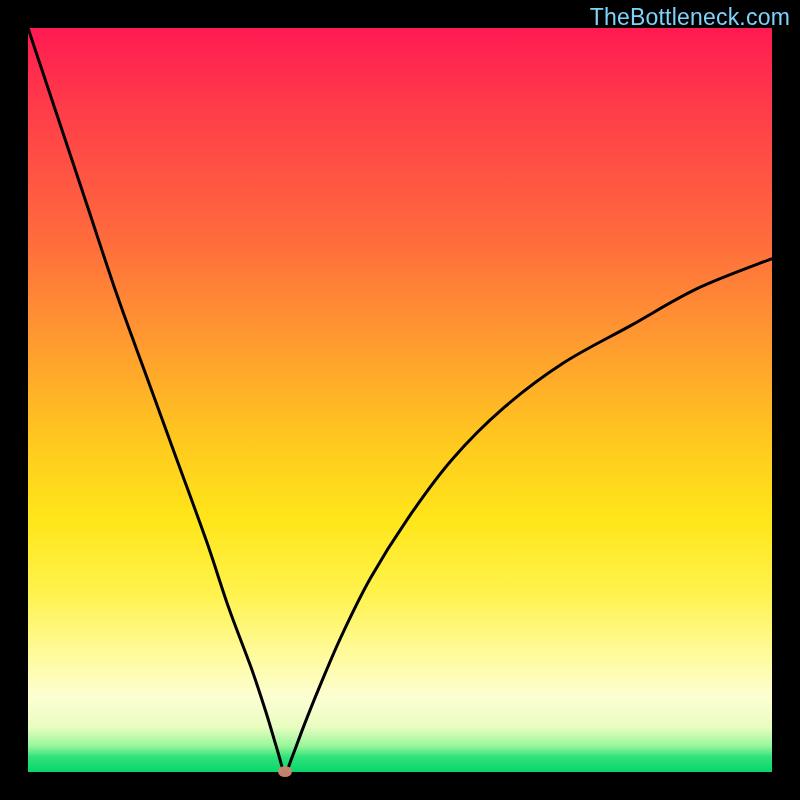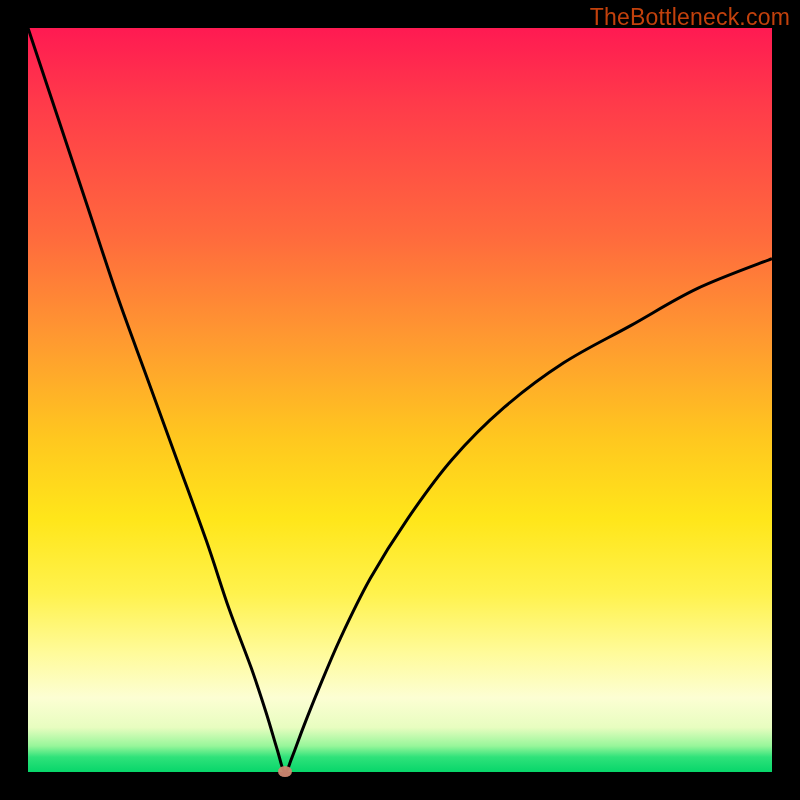--- a/index.html
+++ b/index.html
@@ -38,21 +38,21 @@
       #e8fdc0 94%,
       #97f69a 96.5%,
       #2fe27a 98%,
       #07d66a 100%
     );
   }
   .watermark {
     position: absolute;
     top: 4px;
     right: 10px;
-    color: #c2410c;
+    color: #7dd3fc;
     font-size: 23px;
     font-weight: 400;
     letter-spacing: 0.2px;
     user-select: none;
   }
   svg.curve {
     position: absolute;
     left: 0;
     top: 0;
     width: 744px;

